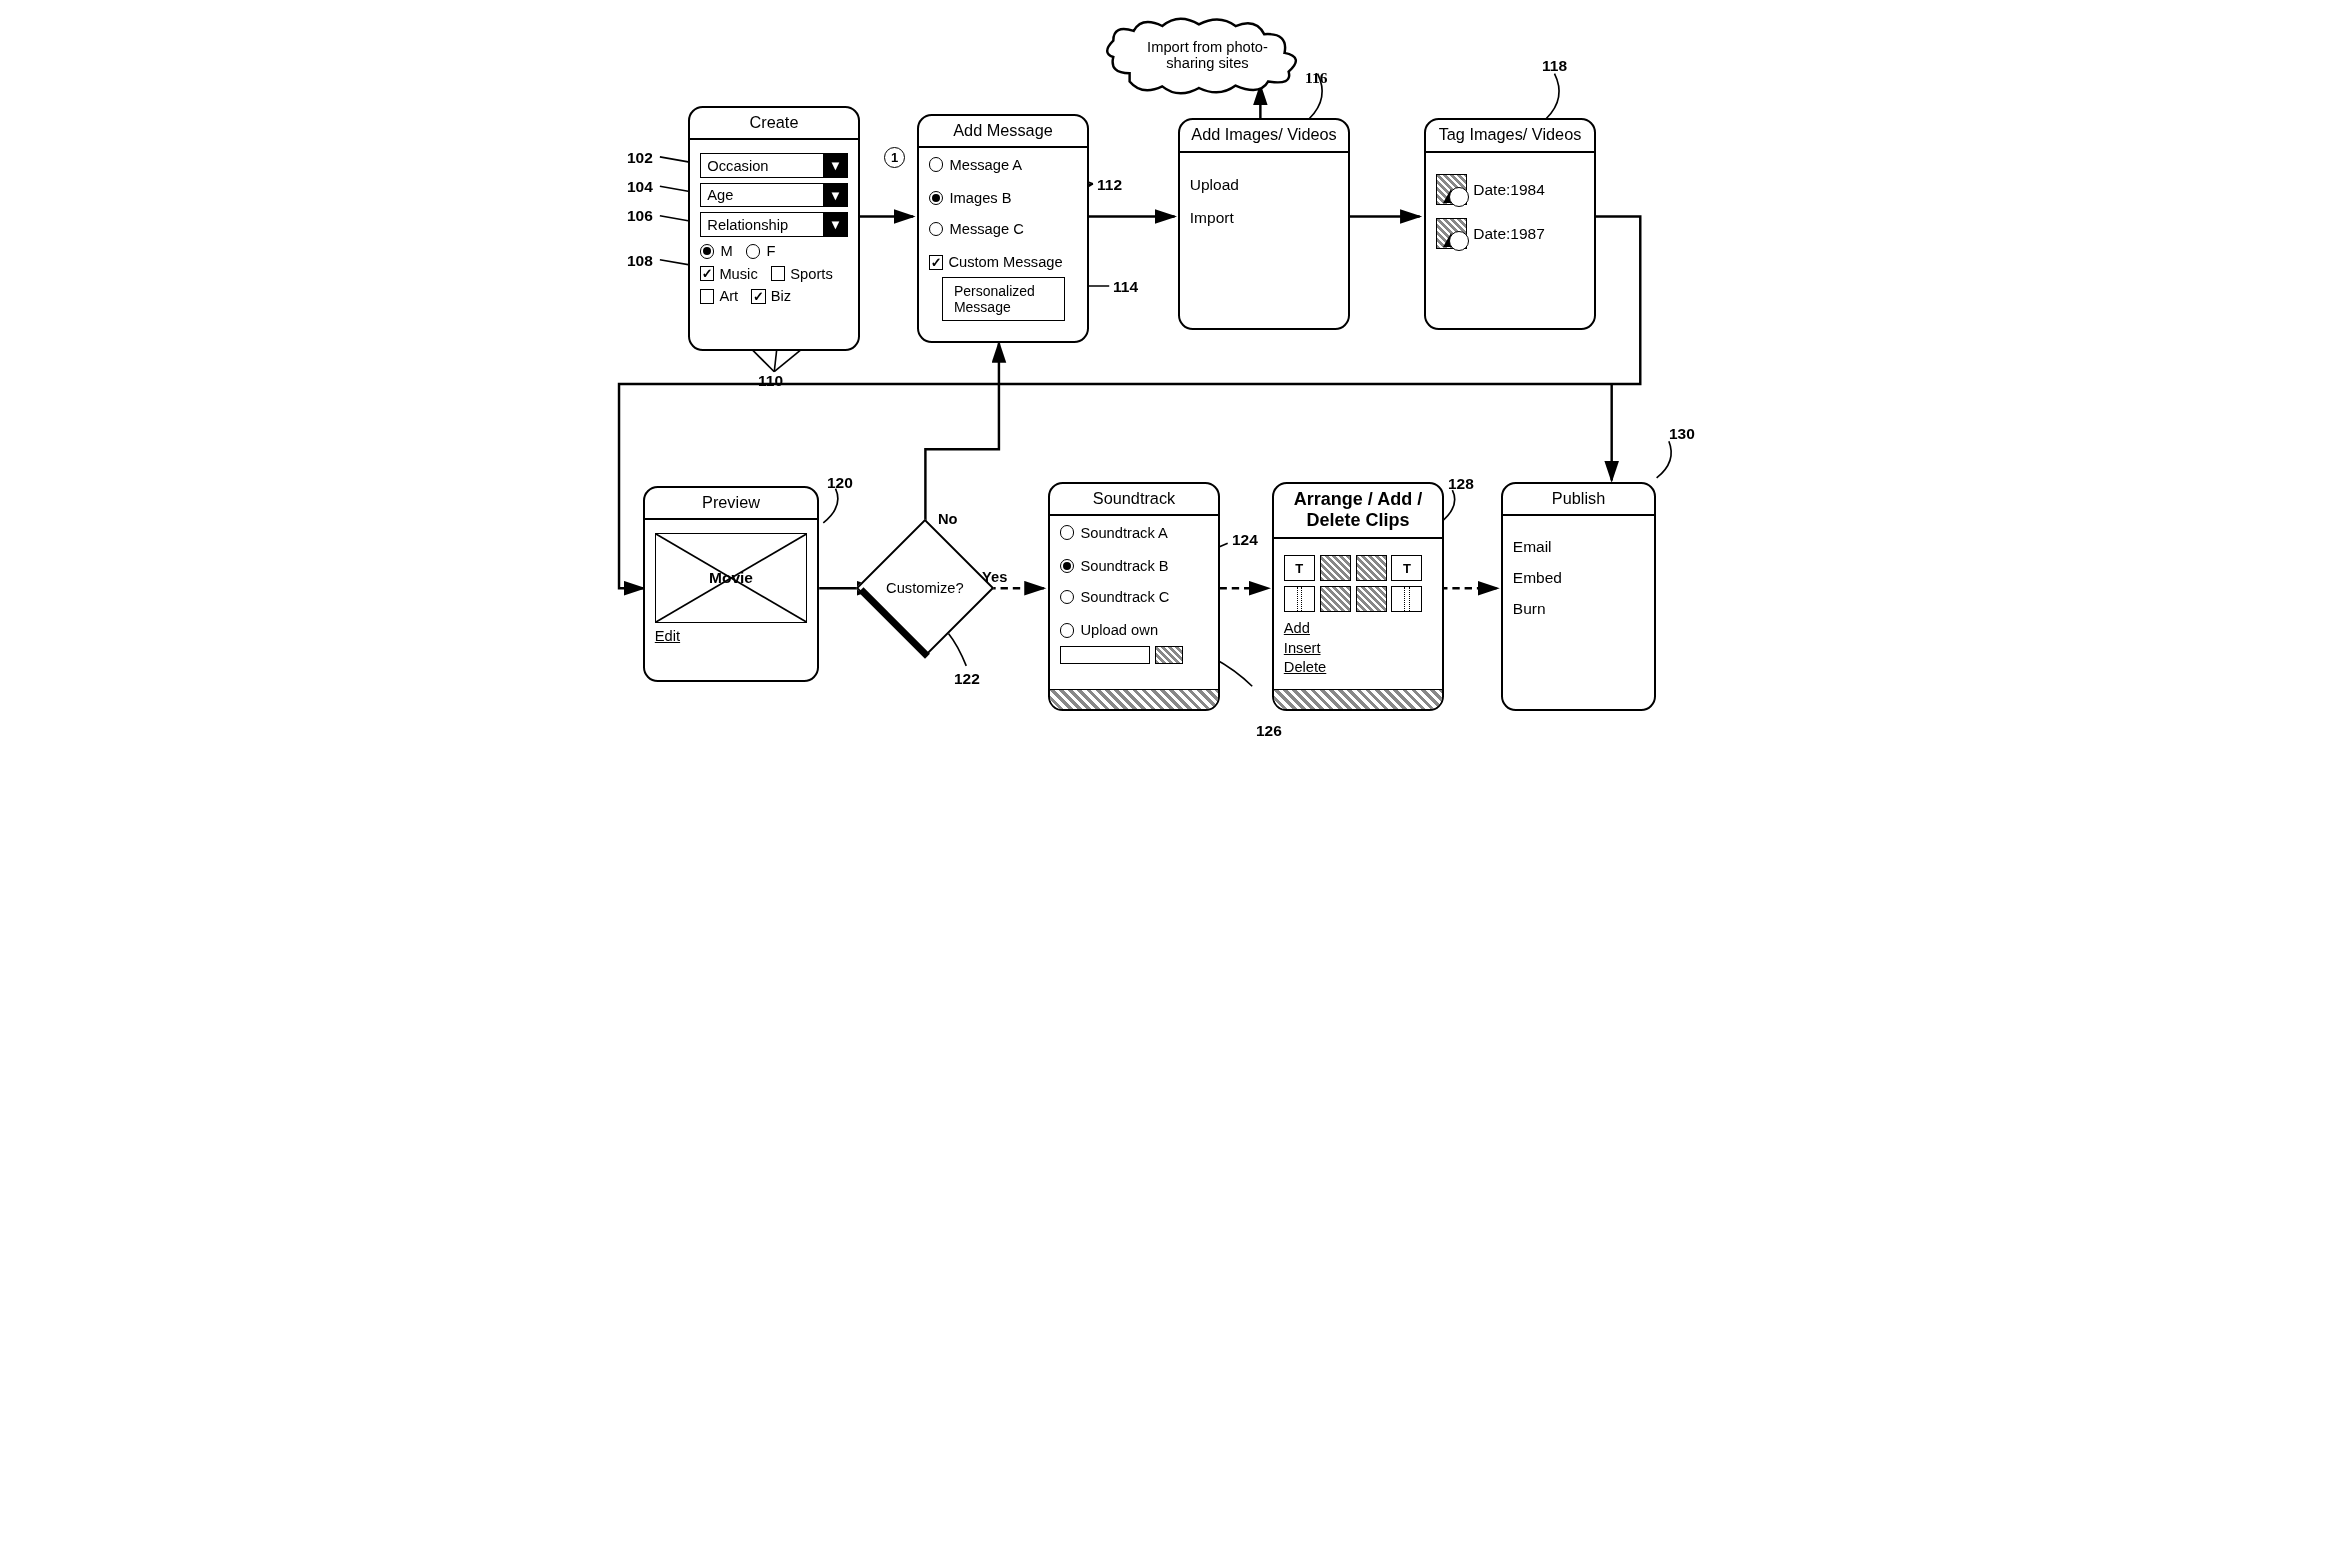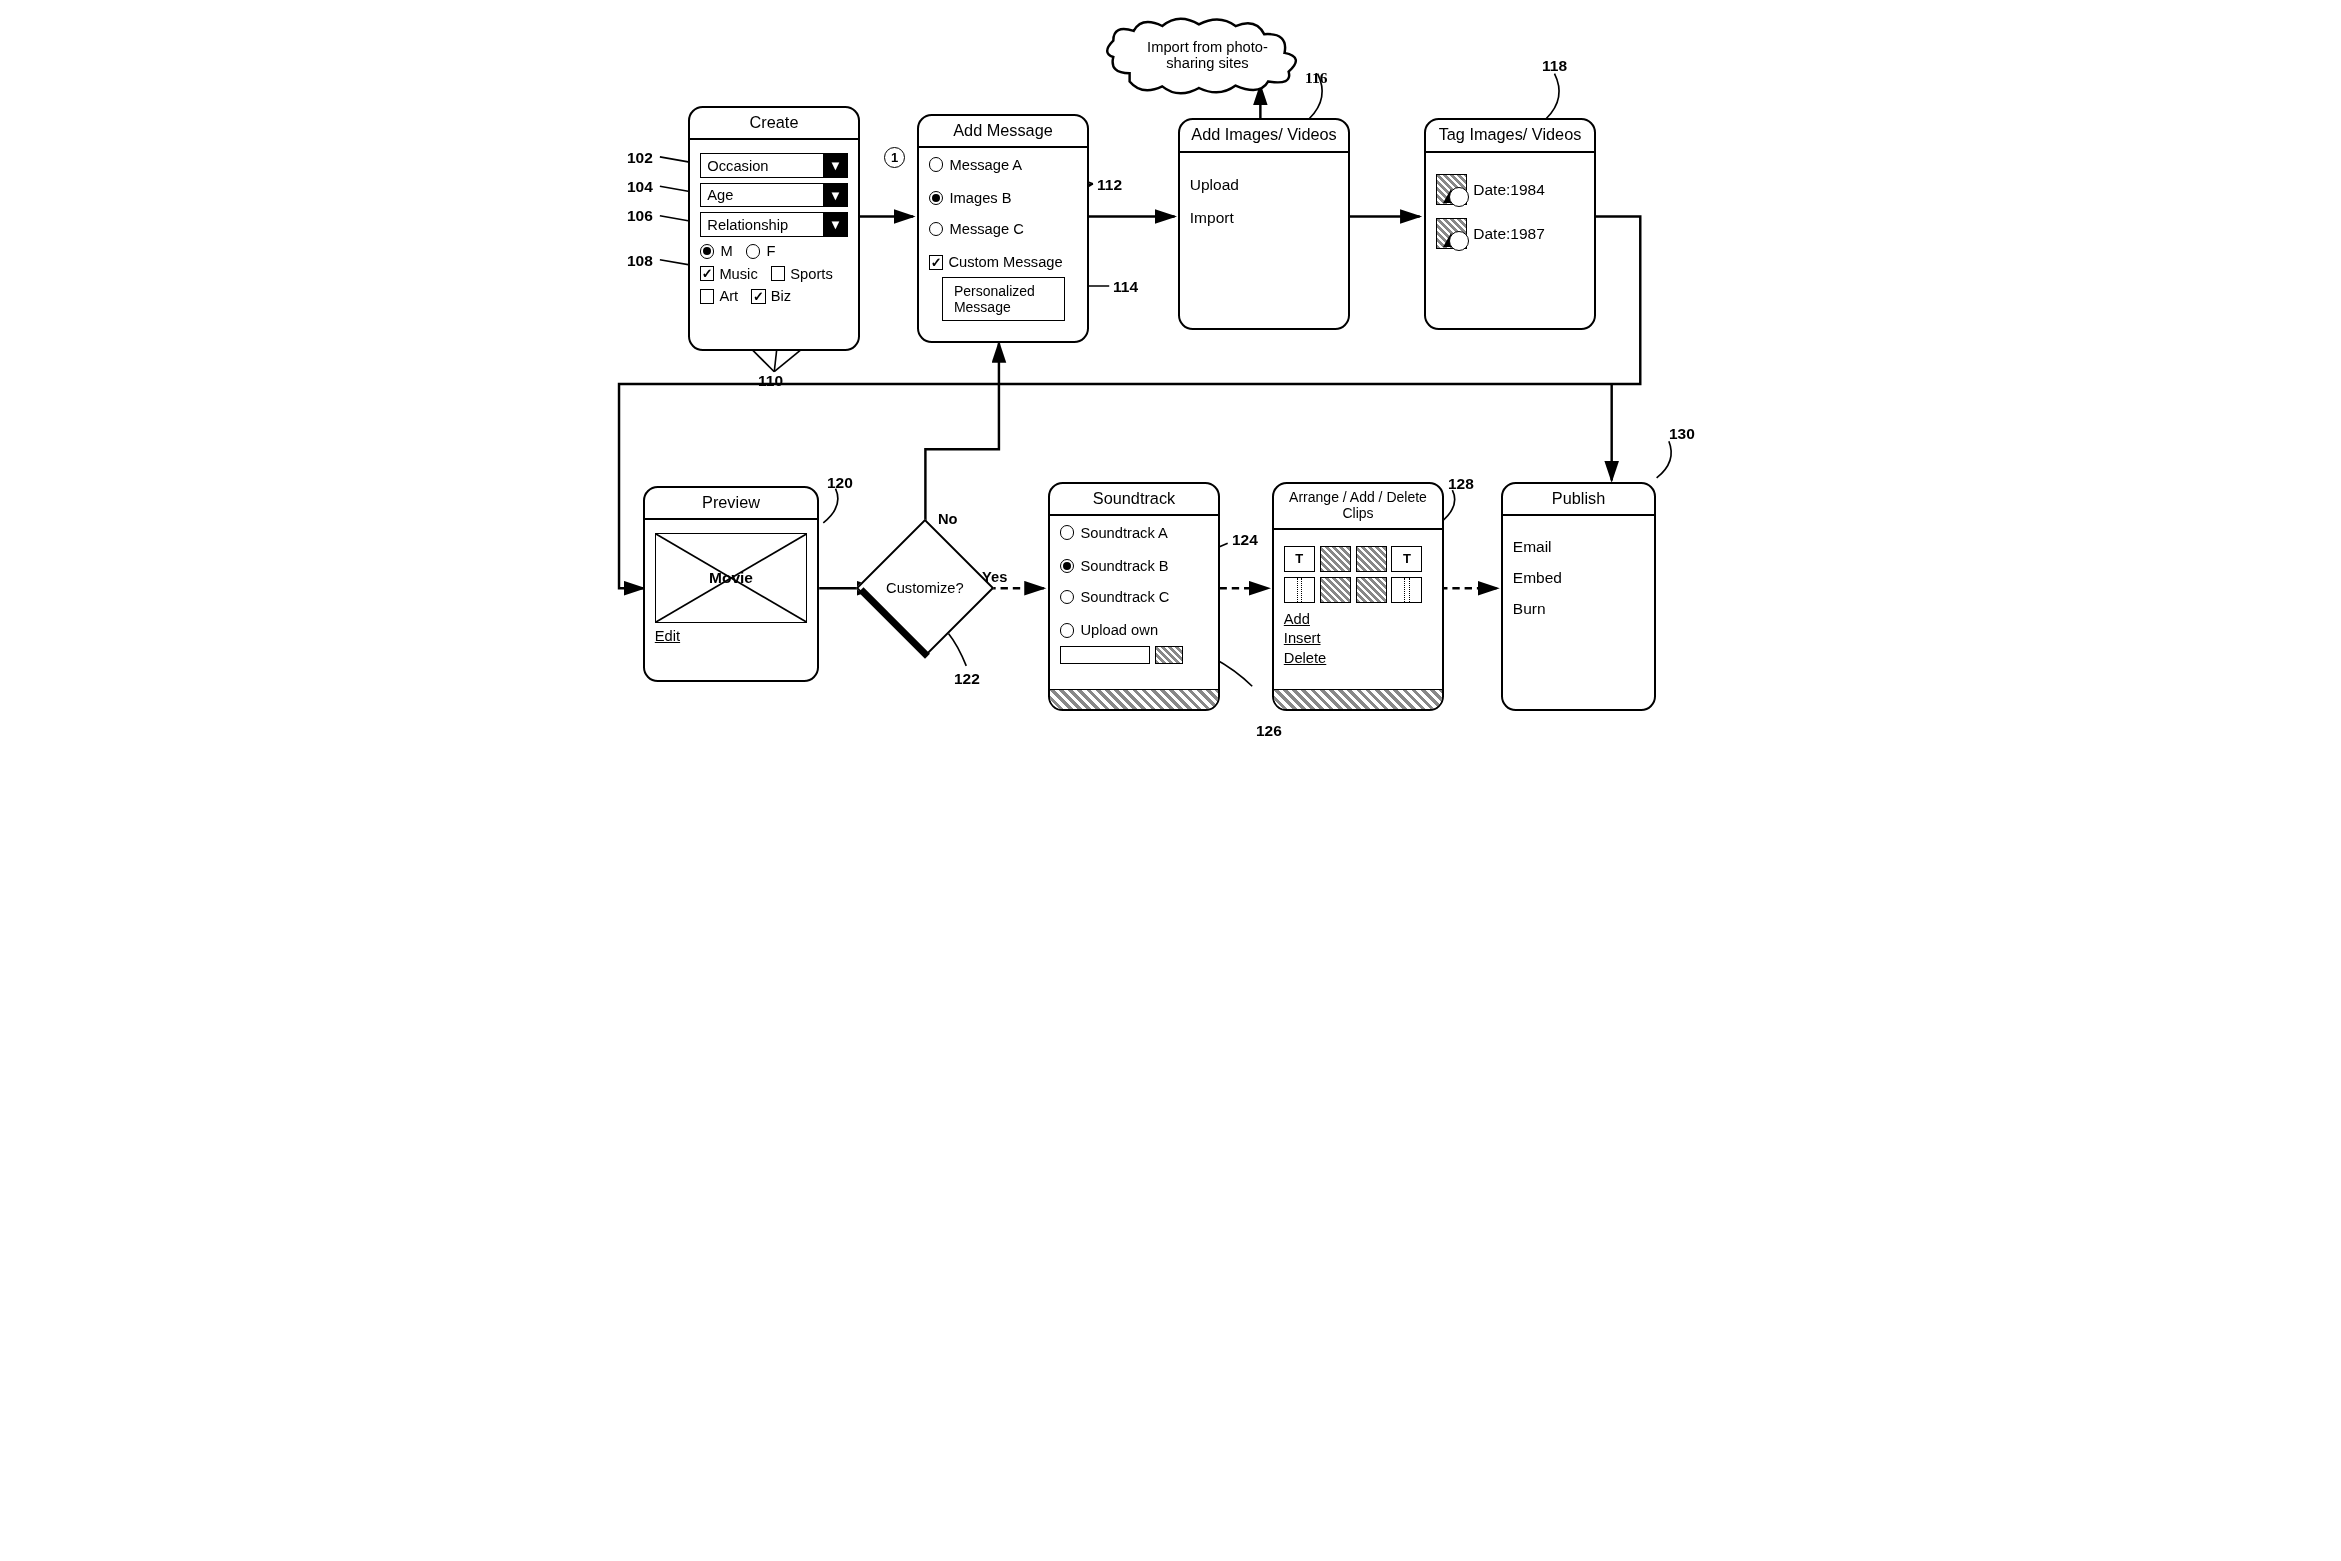--- a/index.html
+++ b/index.html
@@ -327,21 +327,21 @@
         </span>
     <div class="upload-row">
       <div class="upload-field"></div>
       <div class="upload-btn"></div>
     </div>
   </div>
   <div class="hatch-bottom"></div>
 </div>
 
 <div class="panel" style="left:698px; top:482px; width:172px; height:229px;">
-  <div class="panel-title" style="font-size:14px; line-height:1.15;">Arrange / Add / Delete Clips</div>
+  <div class="panel-title" style="font-size:18px; line-height:1.15;font-weight:bold;">Arrange / Add / Delete Clips</div>
   <div class="panel-body">
     <div class="clip-grid">
       <div class="clip">T</div>
       <div class="clip pic"></div>
       <div class="clip pic"></div>
       <div class="clip">T</div>
       <div class="clip strip"></div>
       <div class="clip pic"></div>
       <div class="clip pic"></div>
       <div class="clip strip"></div>

